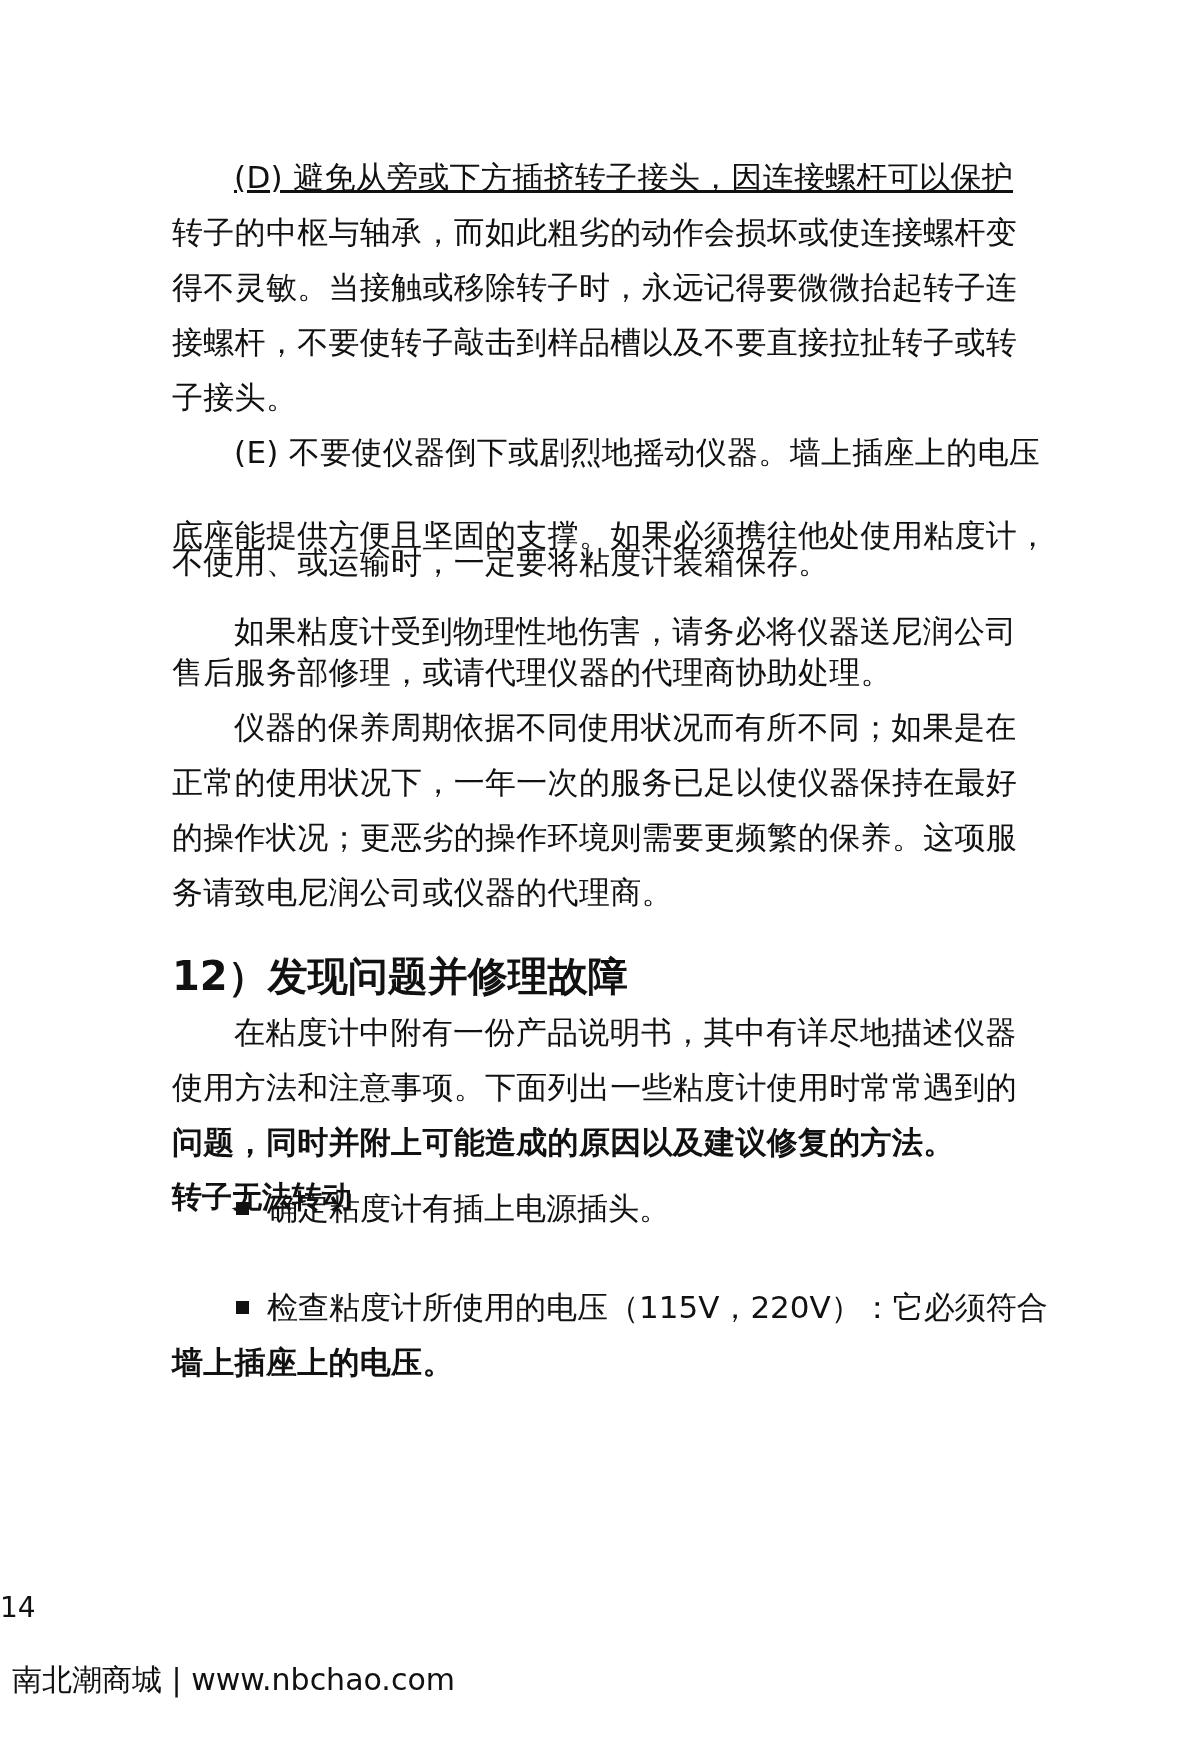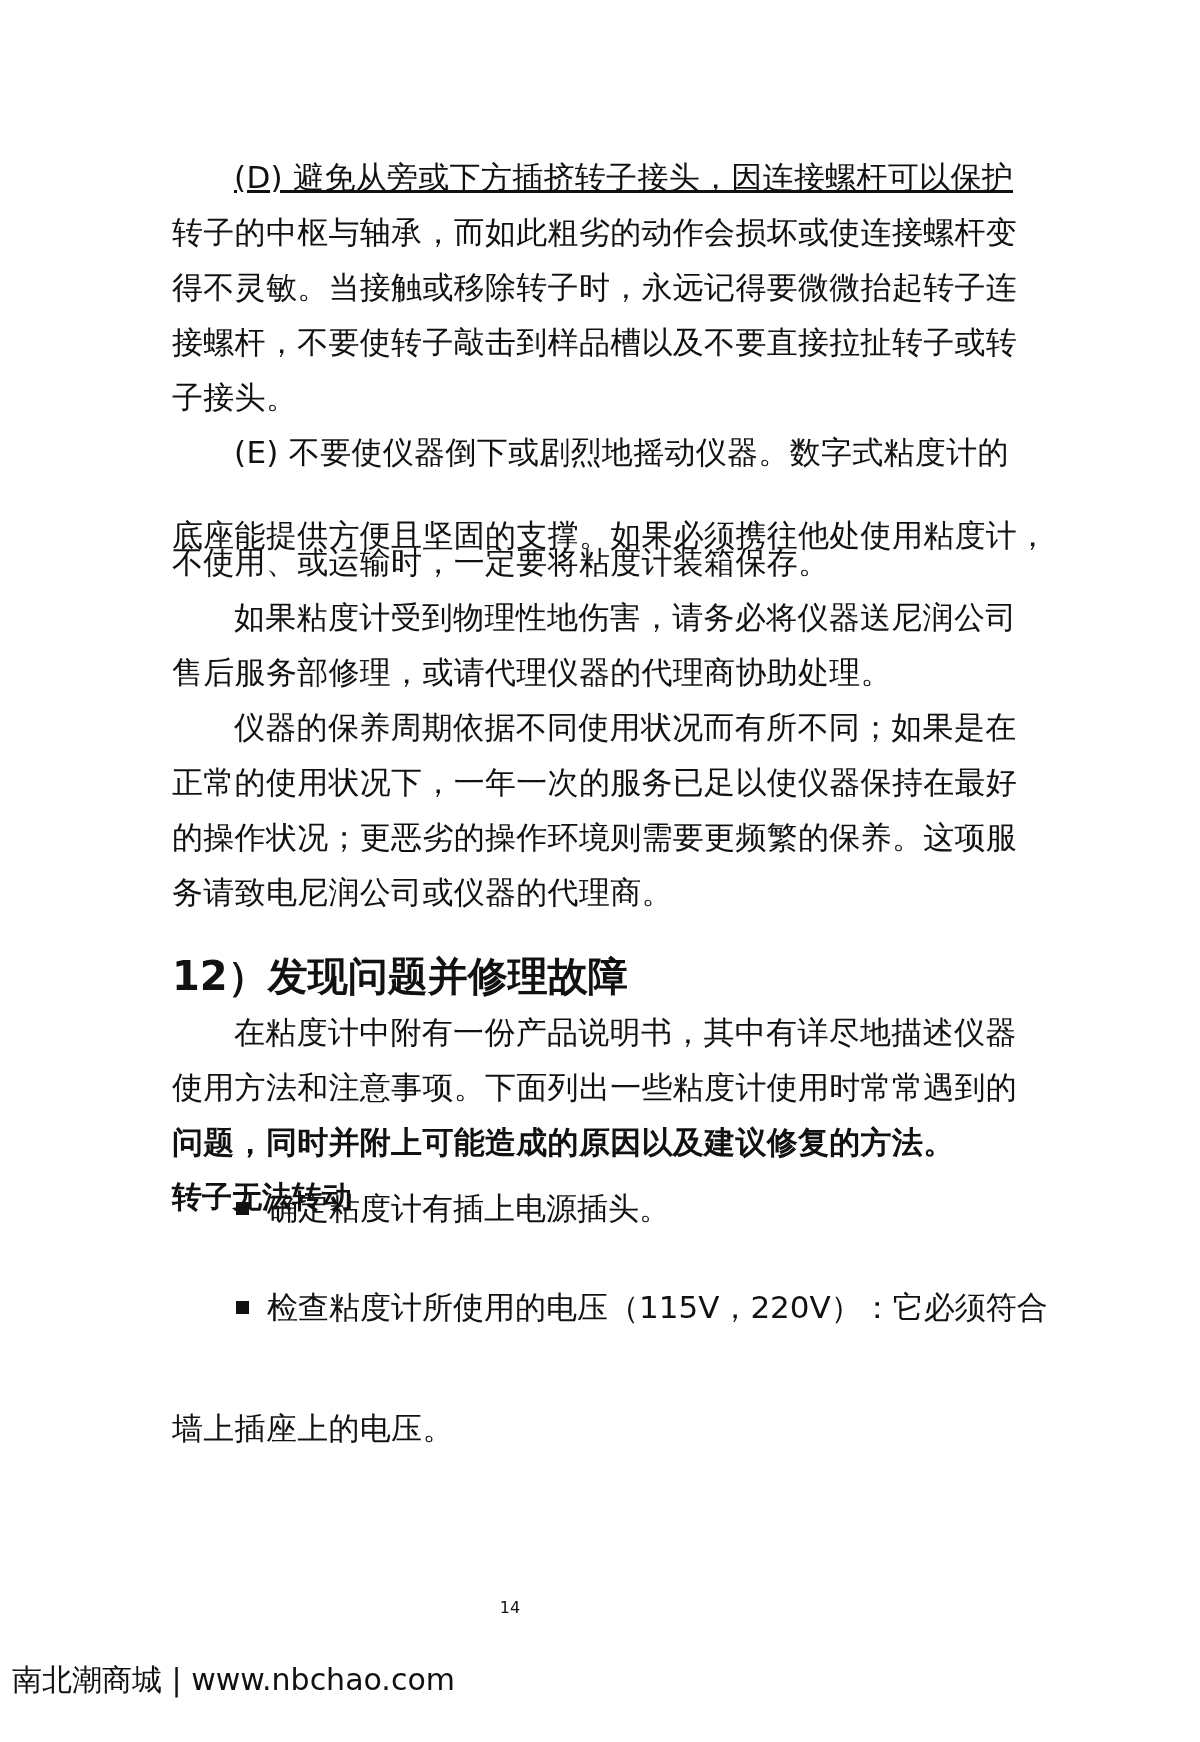--- a/index.html
+++ b/index.html
@@ -60,22 +60,22 @@
       width: 13px;
       height: 13px;
       background: #111111;
       margin-right: 18px;
     }
     .page-number {
       position: absolute;
       left: 0;
       width: 1020px;
       top: 1593px;
-      text-align: center;
-      font-size: 16px;
+      text-align: left;
+      font-size: 28px;
       line-height: 30px;
     }
     .footer {
       position: absolute;
       left: 12px;
       width: 1200px;
       top: 1660px;
       font-size: 30px;
       line-height: 40px;
     }
@@ -84,25 +84,25 @@
 <body>
 
 <div class="page">
 
   <div class="line indent" style="top:157px;text-decoration:underline;">(D)  避免从旁或下方插挤转子接头，因连接螺杆可以保护</div>
   <div class="line" style="top:212px;">转子的中枢与轴承，而如此粗劣的动作会损坏或使连接螺杆变</div>
   <div class="line" style="top:267px;">得不灵敏。当接触或移除转子时，永远记得要微微抬起转子连</div>
   <div class="line" style="top:322px;">接螺杆，不要使转子敲击到样品槽以及不要直接拉扯转子或转</div>
   <div class="line" style="top:377px;">子接头。</div>
 
-  <div class="line indent" style="top:432px;">(E)  不要使仪器倒下或剧烈地摇动仪器。数字式粘度计的</div>
+  <div class="line indent" style="top:432px;">(E)  不要使仪器倒下或剧烈地摇动仪器。墙上插座上的电压</div>
   <div class="line" style="top:487px;margin-top:28px;">底座能提供方便且坚固的支撑。如果必须携往他处使用粘度计，</div>
   <div class="line" style="top:542px;">不使用、或运输时，一定要将粘度计装箱保存。</div>
 
-  <div class="line indent" style="top:597px;">如果粘度计受到物理性地伤害，请务必将仪器送尼润公司</div>
+  <div class="line indent" style="top:611px;">如果粘度计受到物理性地伤害，请务必将仪器送尼润公司</div>
   <div class="line" style="top:652px;">售后服务部修理，或请代理仪器的代理商协助处理。</div>
 
   <div class="line indent" style="top:707px;">仪器的保养周期依据不同使用状况而有所不同；如果是在</div>
   <div class="line" style="top:762px;">正常的使用状况下，一年一次的服务已足以使仪器保持在最好</div>
   <div class="line" style="top:817px;">的操作状况；更恶劣的操作环境则需要更频繁的保养。这项服</div>
   <div class="line" style="top:872px;">务请致电尼润公司或仪器的代理商。</div>
 
   <div class="heading" style="top:954px;">12）发现问题并修理故障</div>
 
   <div class="line indent" style="top:1012px;">在粘度计中附有一份产品说明书，其中有详尽地描述仪器</div>
@@ -112,18 +112,18 @@
   <div class="subheading" style="top:1177px;">转子无法转动</div>
 
   <div class="bullet-line" style="top:1188px;">
     <span class="bullet"></span>
     <span>确定粘度计有插上电源插头。</span>
   </div>
   <div class="bullet-line" style="top:1287px;">
     <span class="bullet"></span>
     <span>检查粘度计所使用的电压（115V，220V）：它必须符合</span>
   </div>
-  <div class="line" style="top:1408px;">墙上插座上的电压。</div>
+  <div class="line" style="top:1342px;font-weight:bold;">墙上插座上的电压。</div>
 
 </div>
 
 <div class="page-number">14</div>
 <div class="footer">南北潮商城 | www.nbchao.com</div>
 
 </body></html>

